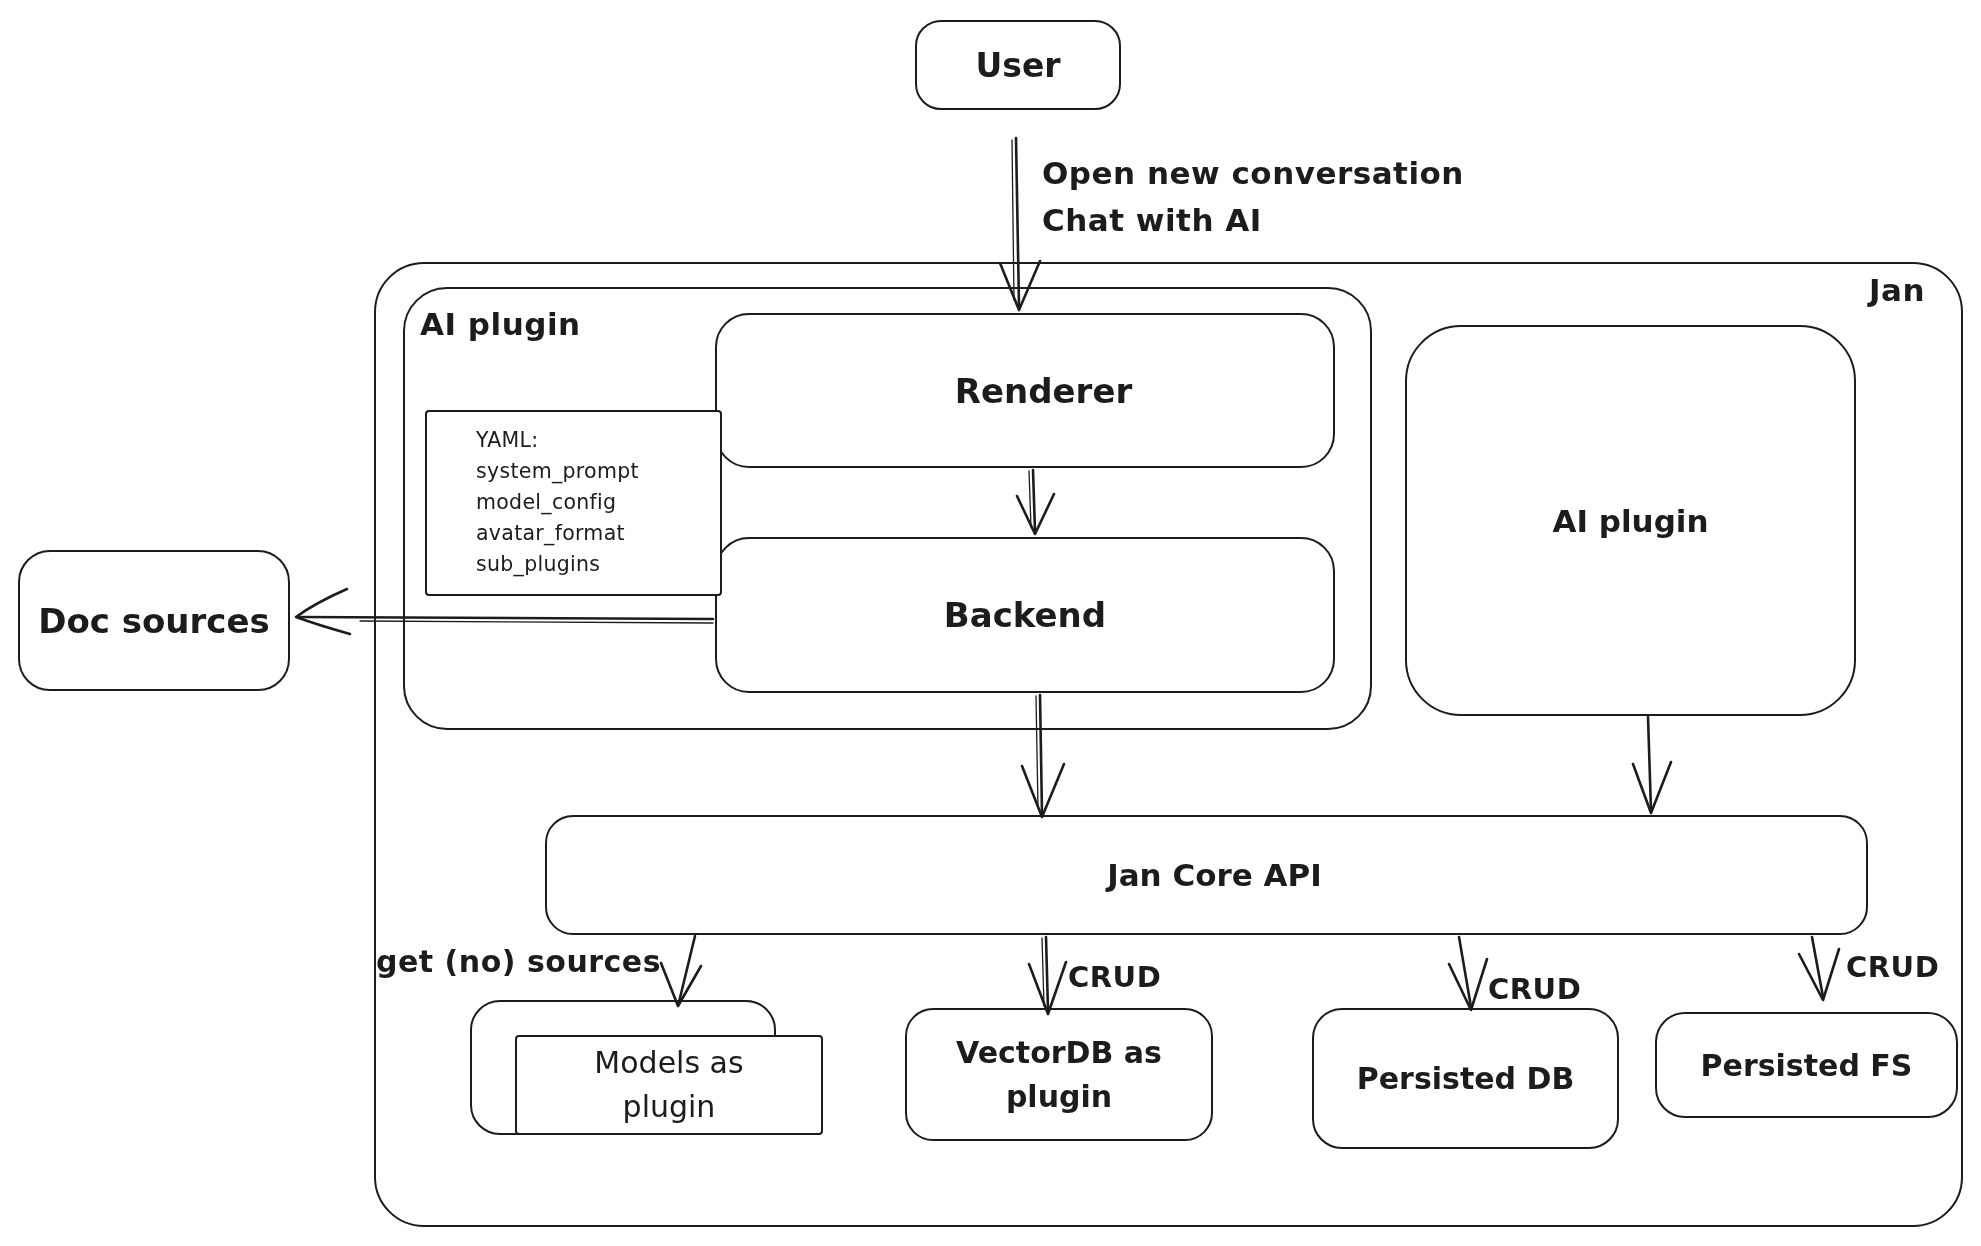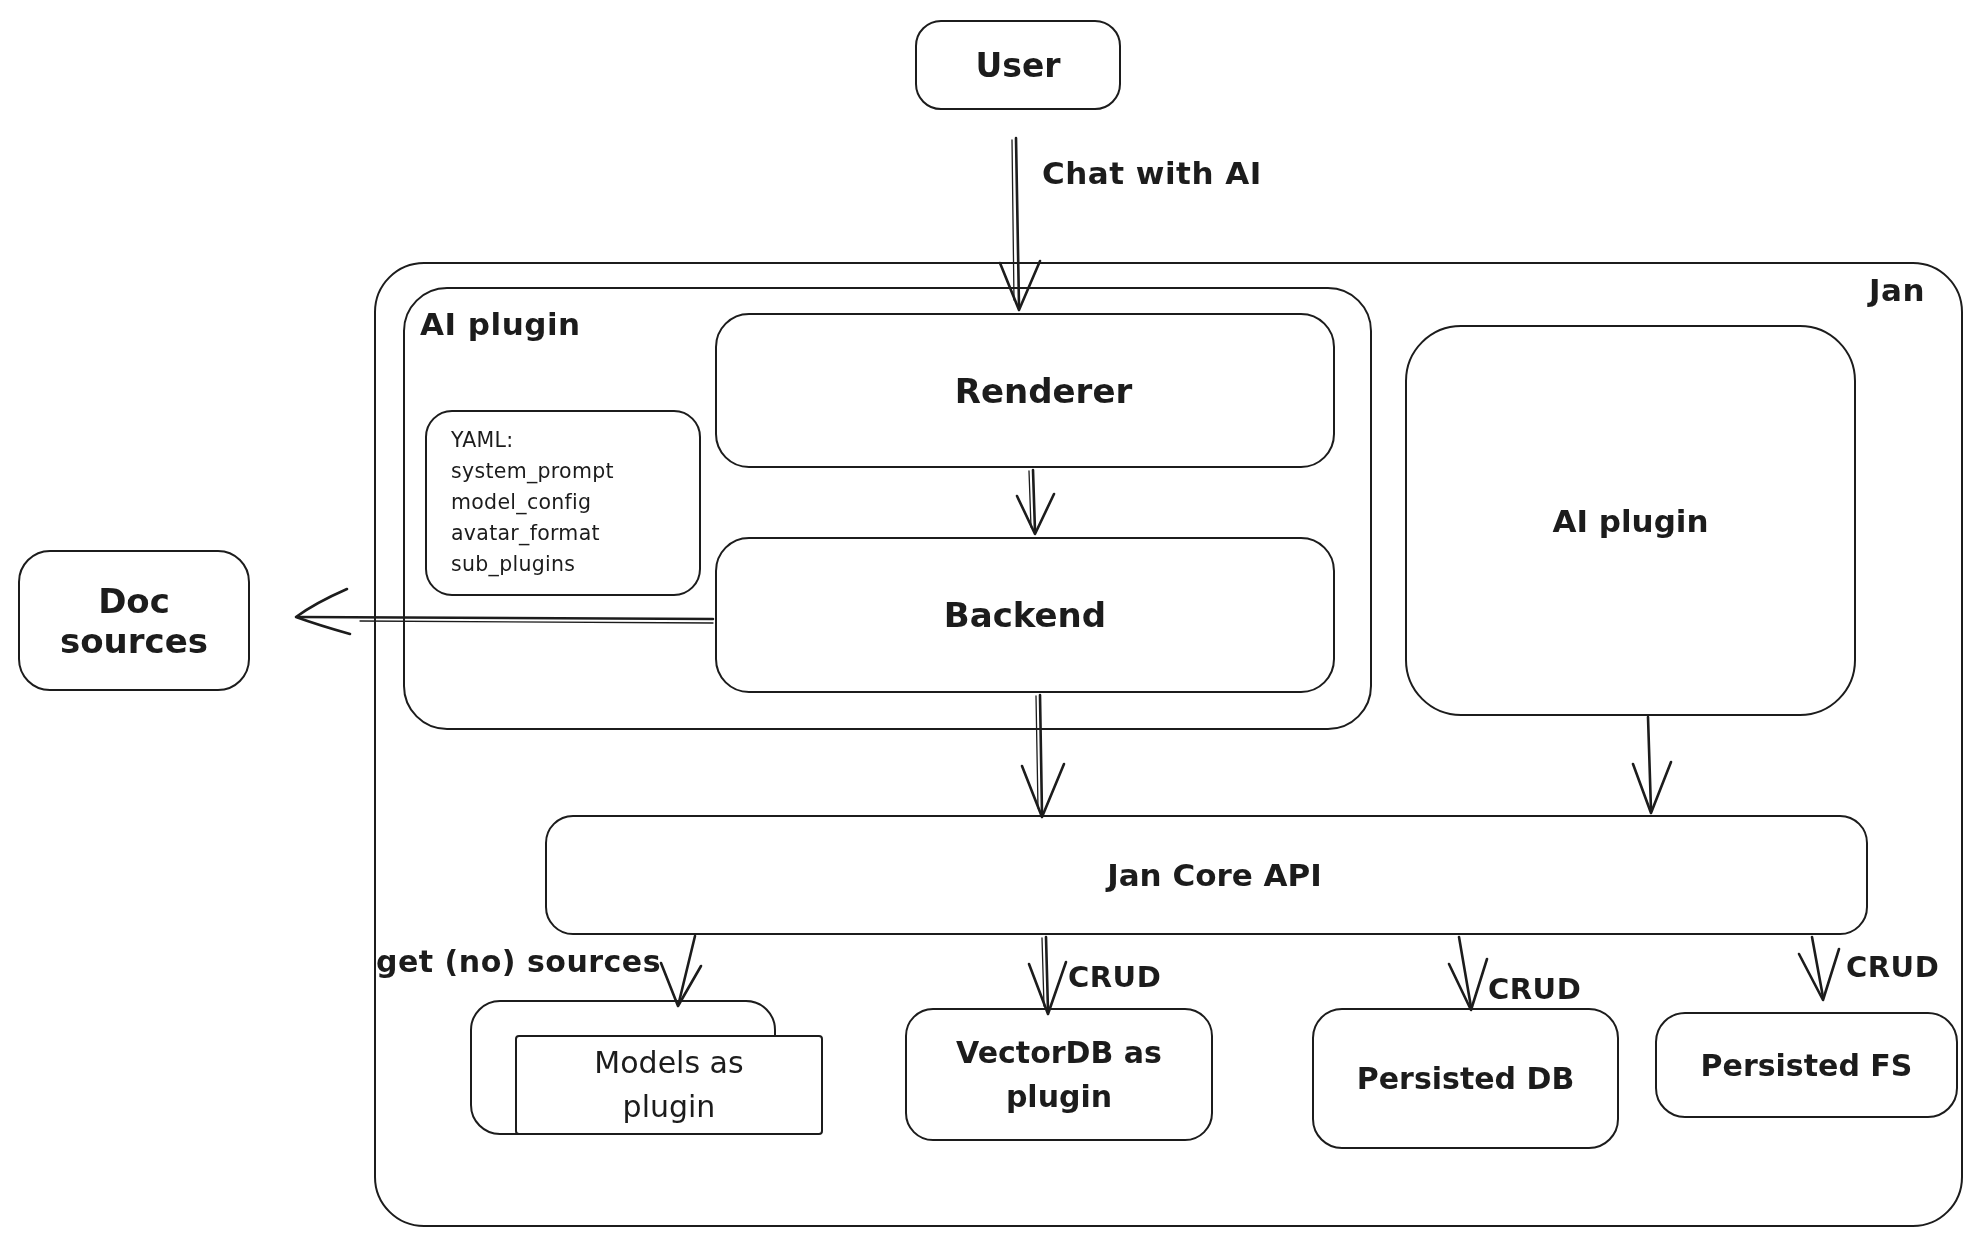--- a/index.html
+++ b/index.html
@@ -35,24 +35,24 @@
     font-weight: bold;
     letter-spacing: 0.5px;
   }
 
   
   .user-box       { left: 915px;  top: 20px;   width: 206px;  height: 90px; border-radius: 26px; font-size: 33px; font-weight: bold; z-index: 2; }
   .jan-box        { left: 374px;  top: 262px;  width: 1589px; height: 965px; border-radius: 50px; z-index: 1; }
   .aiplugin-container { left: 403px; top: 287px; width: 969px; height: 443px; border-radius: 44px; z-index: 1; }
   .renderer-box   { left: 715px;  top: 313px;  width: 620px;  height: 155px; border-radius: 34px; font-size: 34px; font-weight: bold; z-index: 2; padding-left: 37px; }
   .backend-box    { left: 715px;  top: 537px;  width: 620px;  height: 156px; border-radius: 34px; font-size: 34px; font-weight: bold; z-index: 2; }
-  .yaml-note      { left: 425px;  top: 410px;  width: 276px;  height: 186px; border-radius: 27px; z-index: 2; align-items: flex-start; justify-content: flex-start; }
+  .yaml-note      { left: 425px;  top: 410px;  width: 297px;  height: 186px; border-radius: 4px; z-index: 2; align-items: flex-start; justify-content: flex-start; padding-left: 25px; }
   .yaml-text      { text-align: left; font-size: 20.5px; line-height: 31px; padding: 13px 0 0 24px; font-weight: normal; letter-spacing: 0.3px; }
   .aiplugin-right { left: 1405px; top: 325px;  width: 451px;  height: 391px; border-radius: 56px; font-size: 31px; font-weight: bold; z-index: 2; }
-  .doc-sources    { left: 18px;   top: 550px;  width: 232px;  height: 141px; border-radius: 32px; font-size: 34px; font-weight: bold; z-index: 2; }
+  .doc-sources    { left: 18px;   top: 550px;  width: 272px;  height: 141px; border-radius: 32px; font-size: 34px; font-weight: bold; z-index: 2; }
   .api-box        { left: 545px;  top: 815px;  width: 1323px; height: 120px; border-radius: 28px; font-size: 31px; font-weight: bold; z-index: 2; padding-left: 16px; }
   .models-back    { left: 470px;  top: 1000px; width: 306px;  height: 135px; border-radius: 30px; z-index: 2; }
   .models-front   { left: 515px;  top: 1035px; width: 308px;  height: 100px; border-radius: 4px; font-size: 30px; font-weight: normal; z-index: 3; }
   .vectordb-box   { left: 905px;  top: 1008px; width: 308px;  height: 133px; border-radius: 28px; font-size: 30px; font-weight: bold; z-index: 2; }
   .persisted-db   { left: 1312px; top: 1008px; width: 307px;  height: 141px; border-radius: 30px; font-size: 30px; font-weight: bold; z-index: 2; }
   .persisted-fs   { left: 1655px; top: 1012px; width: 303px;  height: 106px; border-radius: 30px; font-size: 30px; font-weight: bold; z-index: 2; }
 
   .wrap { display: inline-block; line-height: 44px; }
   .wrap-models   { max-width: 200px; }
   .wrap-vectordb { max-width: 220px; }
@@ -93,20 +93,21 @@
   <div class="lbl jan-label">Jan</div>
 
   <div class="box frame aiplugin-container"></div>
   <div class="lbl container-label">AI plugin</div>
 
   <div class="box user-box">
     <span>User</span>
   </div>
 
   <div class="lbl flow-label">
+    <div>Open new conversation</div>
     <div>Chat with AI</div>
   </div>
 
   <div class="box renderer-box">
     <span>Renderer</span>
   </div>
   <div class="box backend-box">
     <span>Backend</span>
   </div>
 

